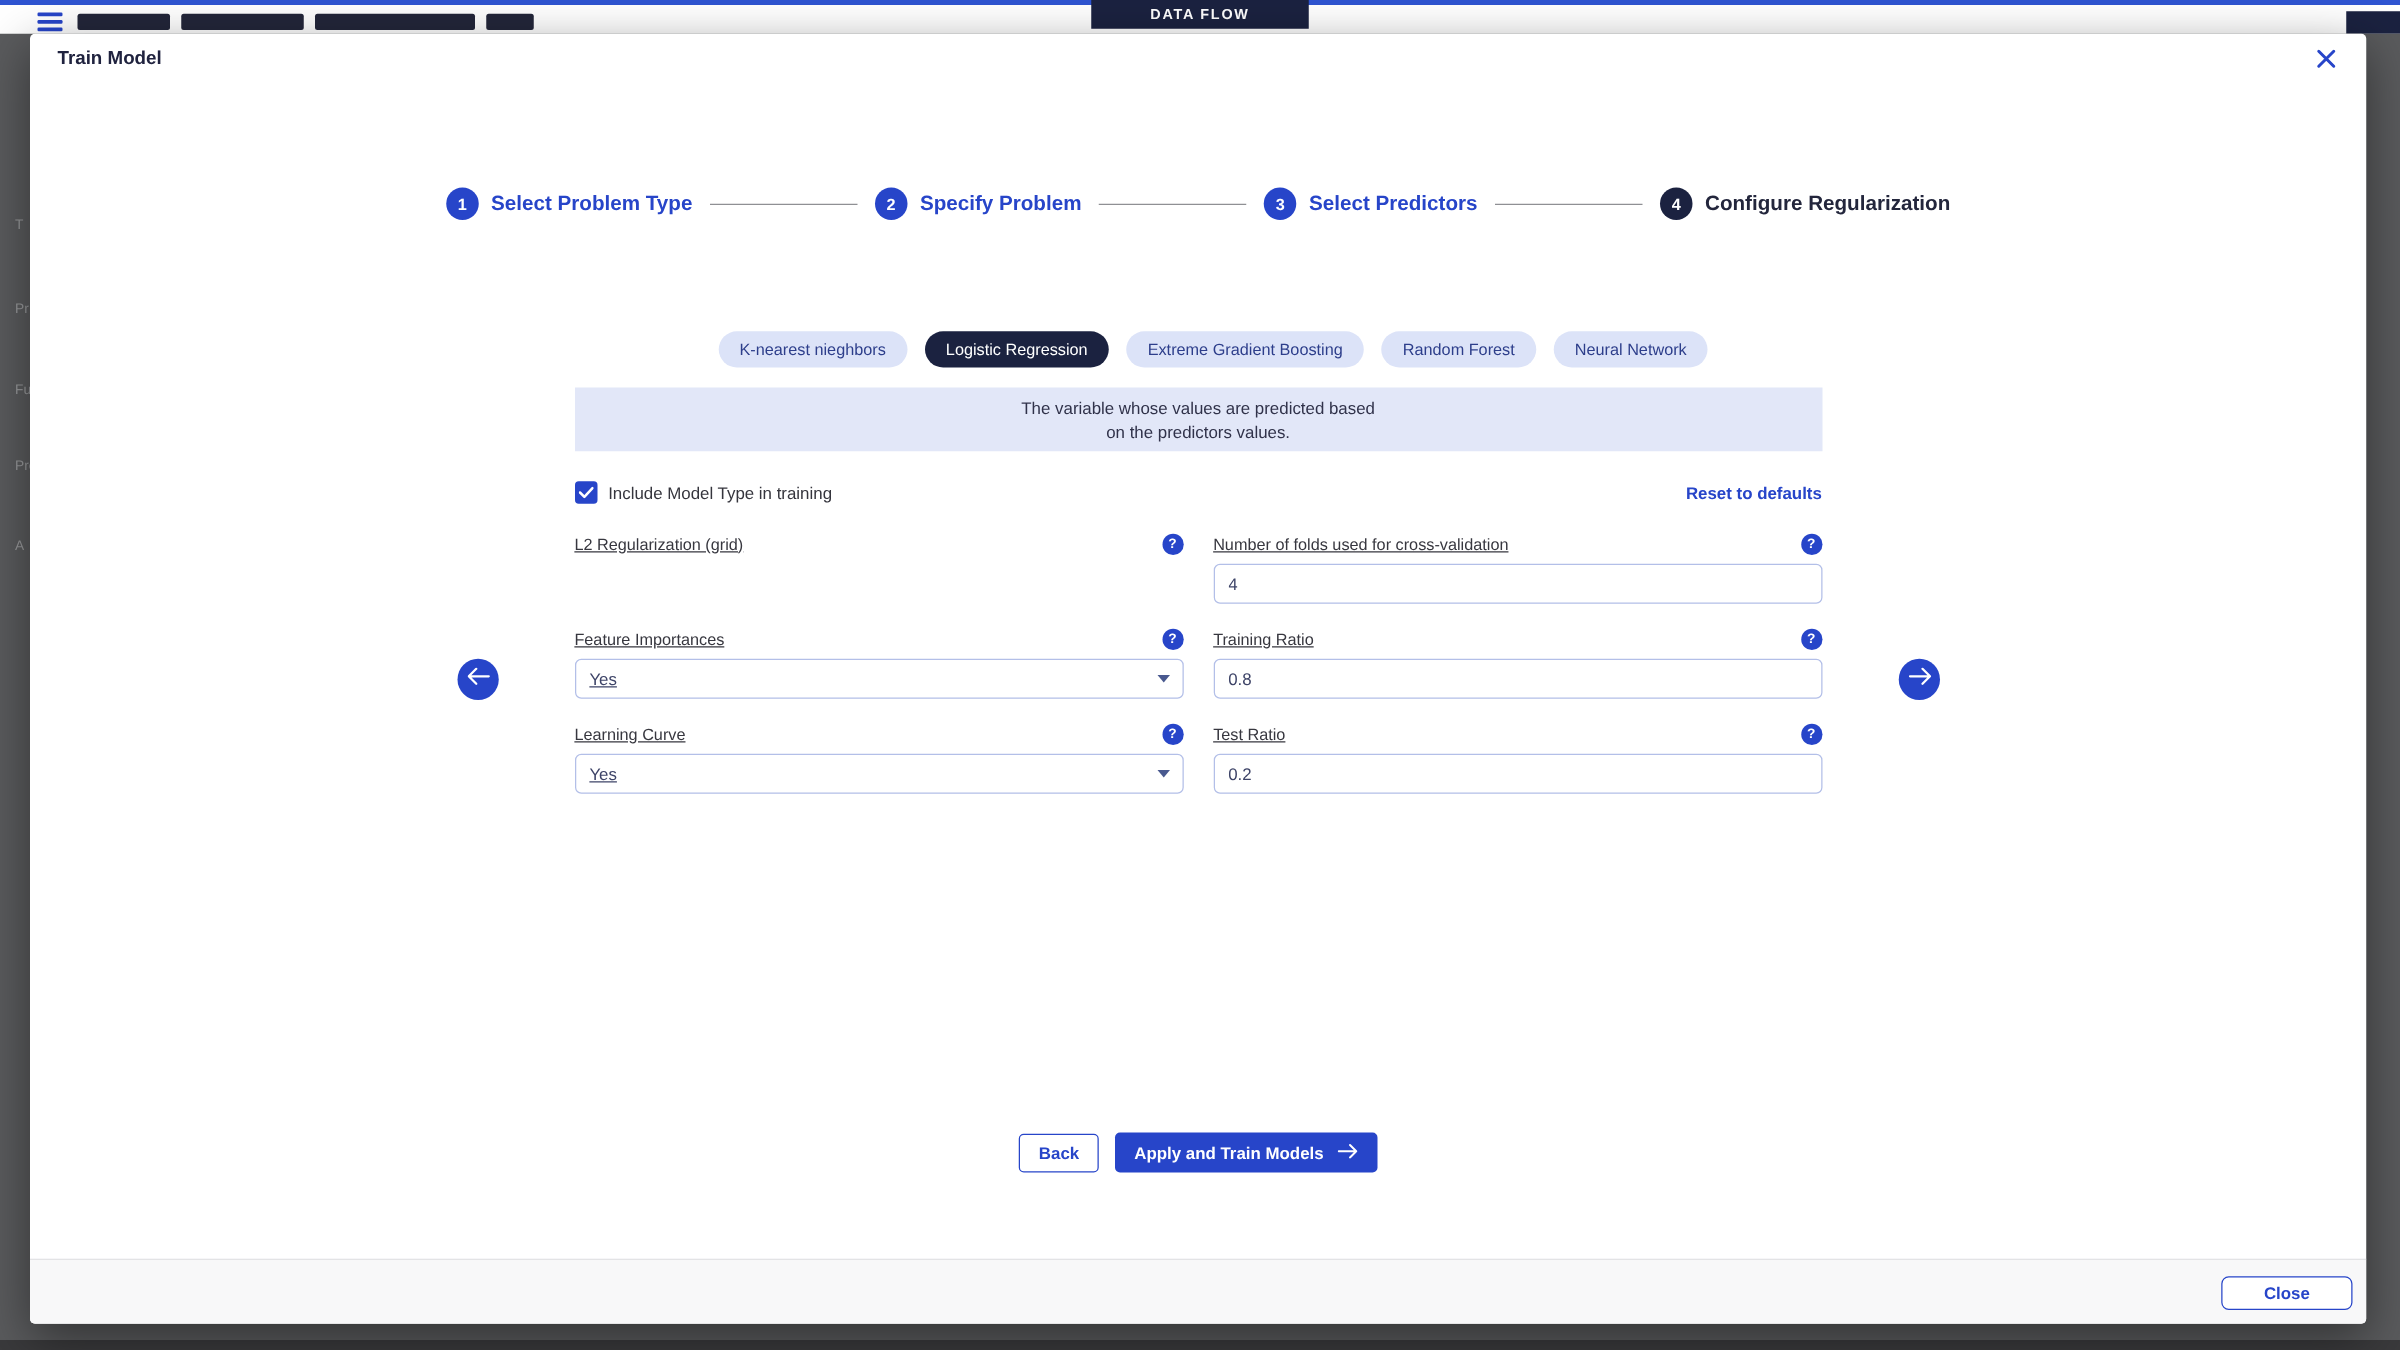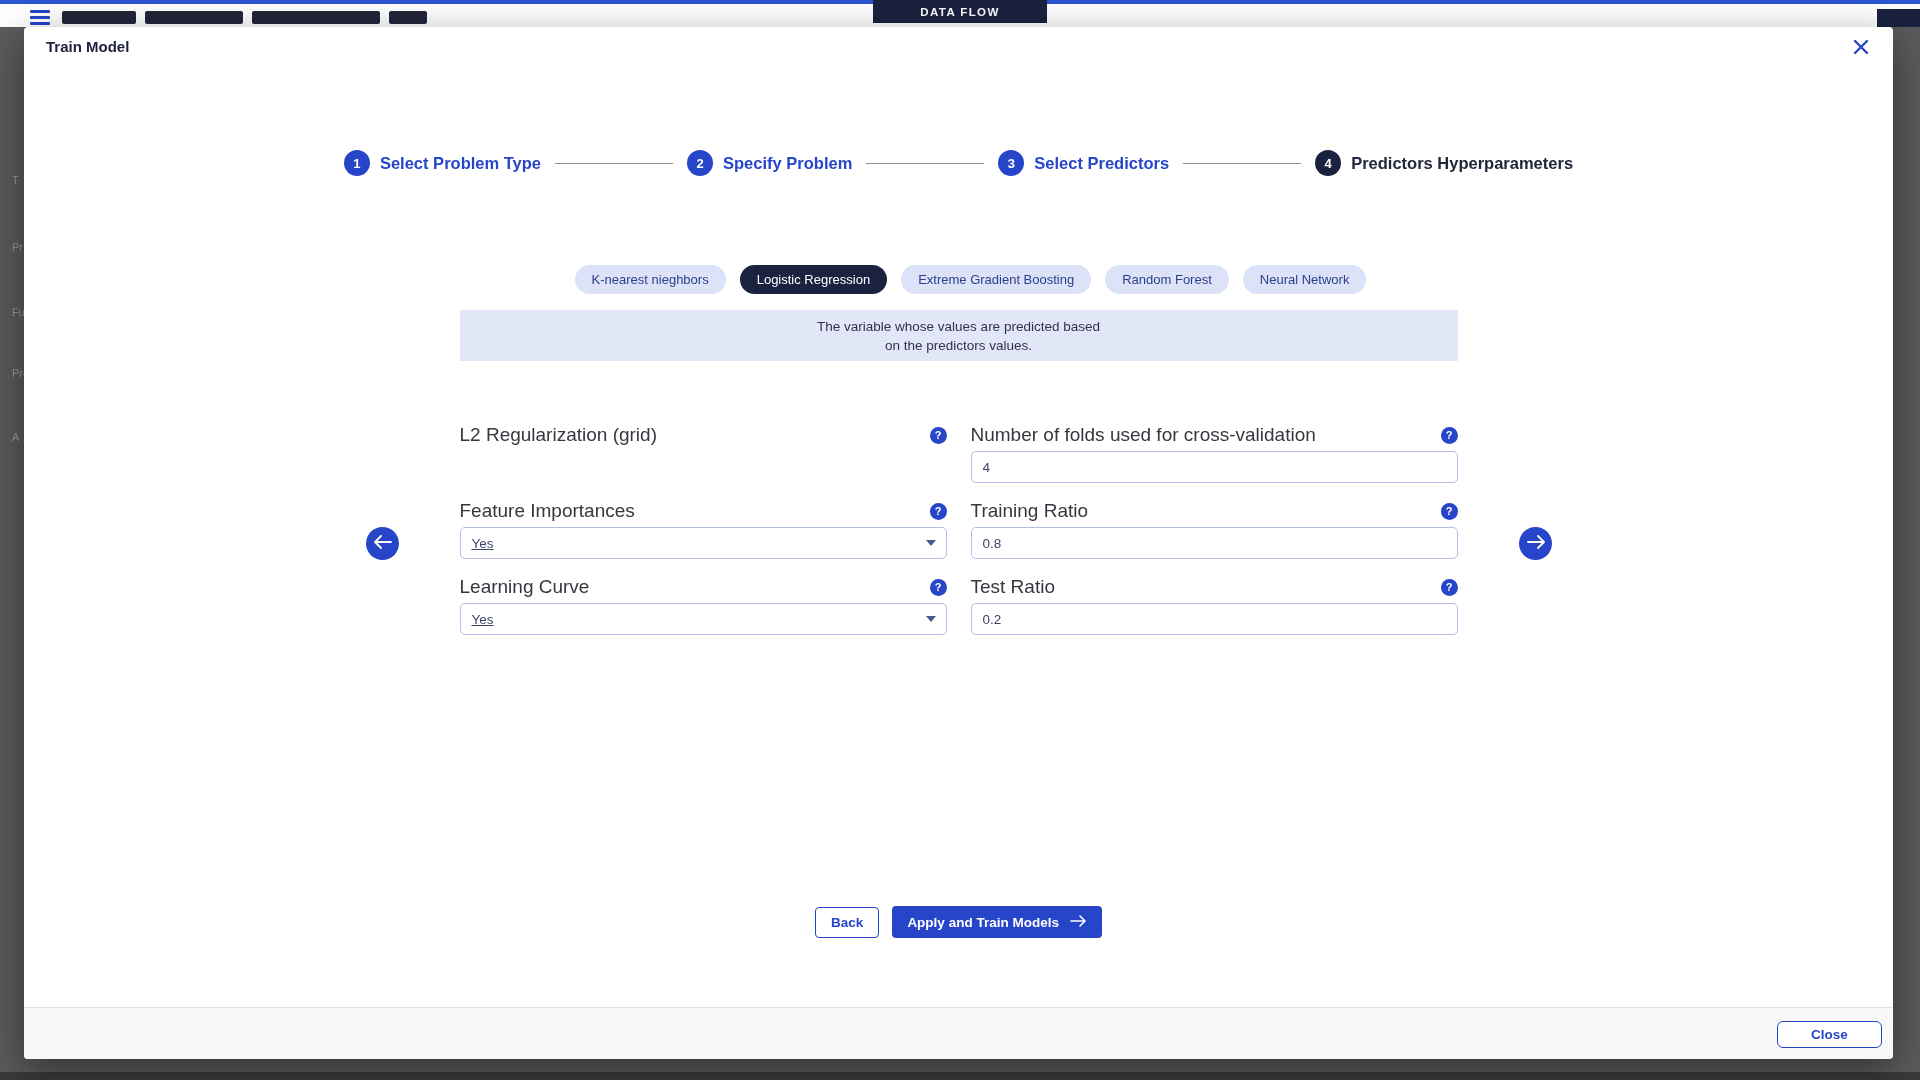--- a/index.html
+++ b/index.html
@@ -67,21 +67,21 @@
     display:flex;justify-content:space-between;align-items:center;}
   .include{display:flex;align-items:center;gap:9px;cursor:pointer;}
   .checkbox{width:18px;height:18px;background:var(--blue);border-radius:3px;display:flex;align-items:center;justify-content:center;}
   .include-label{font-size:13.5px;color:#35353d;}
   .reset-link{font-size:13.5px;color:var(--blue);font-weight:600;cursor:pointer;}
 
   
   .form-grid{position:absolute;top:399px;left:50%;transform:translateX(-50%);width:998px;
     display:grid;grid-template-columns:487px 487px;column-gap:24px;row-gap:19px;}
   .field-top{display:flex;justify-content:space-between;align-items:center;height:18px;}
-  .field-label{font-size:19px;color:#37373f;}
+  .field-label{font-size:13px;color:#37373f;text-decoration:underline;}
   .help{width:17px;height:17px;border-radius:50%;background:var(--blue);color:#fff;font-size:11px;font-weight:700;
     display:flex;align-items:center;justify-content:center;cursor:pointer;flex:0 0 auto;}
   .text-input{margin-top:7px;height:32px;width:100%;border:1px solid var(--input-border);border-radius:5px;
     padding:0 11px;font-size:13.5px;color:var(--value-color);font-family:inherit;background:#fff;outline:none;display:block;}
   .select{margin-top:7px;height:32px;width:100%;border:1px solid var(--input-border);border-radius:5px;
     padding:0 10px 0 11px;display:flex;align-items:center;justify-content:space-between;font-size:13.5px;color:var(--value-color);cursor:pointer;background:#fff;text-decoration:underline;}
   .caret{width:0;height:0;border-left:5px solid transparent;border-right:5px solid transparent;border-top:6px solid #49598f;}
 
   
   .nav-arrow{position:absolute;width:33px;height:33px;border-radius:50%;background:var(--blue);
@@ -150,37 +150,48 @@
         <span class="step-label">Specify Problem</span>
       </div>
       <div class="step-line"></div>
       <div class="step">
         <span class="step-circle">3</span>
         <span class="step-label">Select Predictors</span>
       </div>
       <div class="step-line"></div>
       <div class="step current">
         <span class="step-circle">4</span>
-        <span class="step-label">Predictors Hyperparameters</span>
+        <span class="step-label">Configure Regularization</span>
       </div>
     </div>
 
     <div class="chips">
       <div class="chip">K-nearest nieghbors</div>
       <div class="chip selected">Logistic Regression</div>
       <div class="chip">Extreme Gradient Boosting</div>
       <div class="chip">Random Forest</div>
       <div class="chip">Neural Network</div>
     </div>
 
     <div class="banner">
       <span>The variable whose values are predicted based</span>
       <span>on the predictors values.</span>
     </div>
 
+    <div class="controls-row">
+      <div class="include">
+        <span class="checkbox">
+          <svg width="12" height="10" viewBox="0 0 12 10">
+              <path d="M1 5l3.5 3.5L11 1.5" stroke="#fff" stroke-width="2" fill="none" stroke-linecap="round" stroke-linejoin="round"></path>
+            </svg>
+        </span>
+        <span class="include-label">Include Model Type in training</span>
+      </div>
+      <span class="reset-link">Reset to defaults</span>
+    </div>
 
     <div class="form-grid">
 
       <div class="field">
         <div class="field-top">
           <span class="field-label">L2 Regularization (grid)</span>
           <span class="help">?</span>
         </div>
       </div>
 

